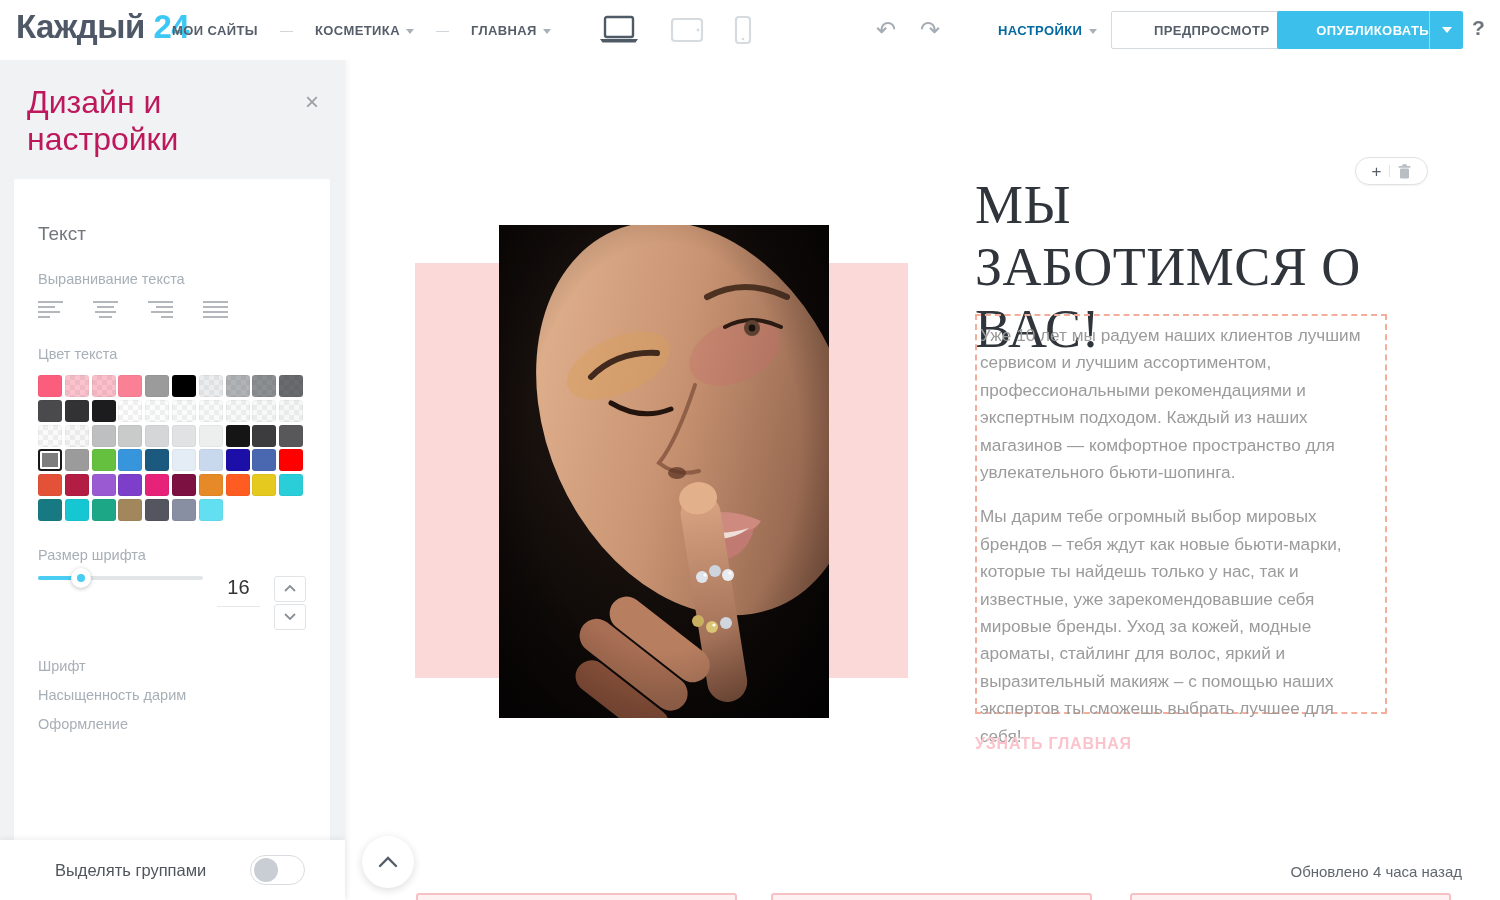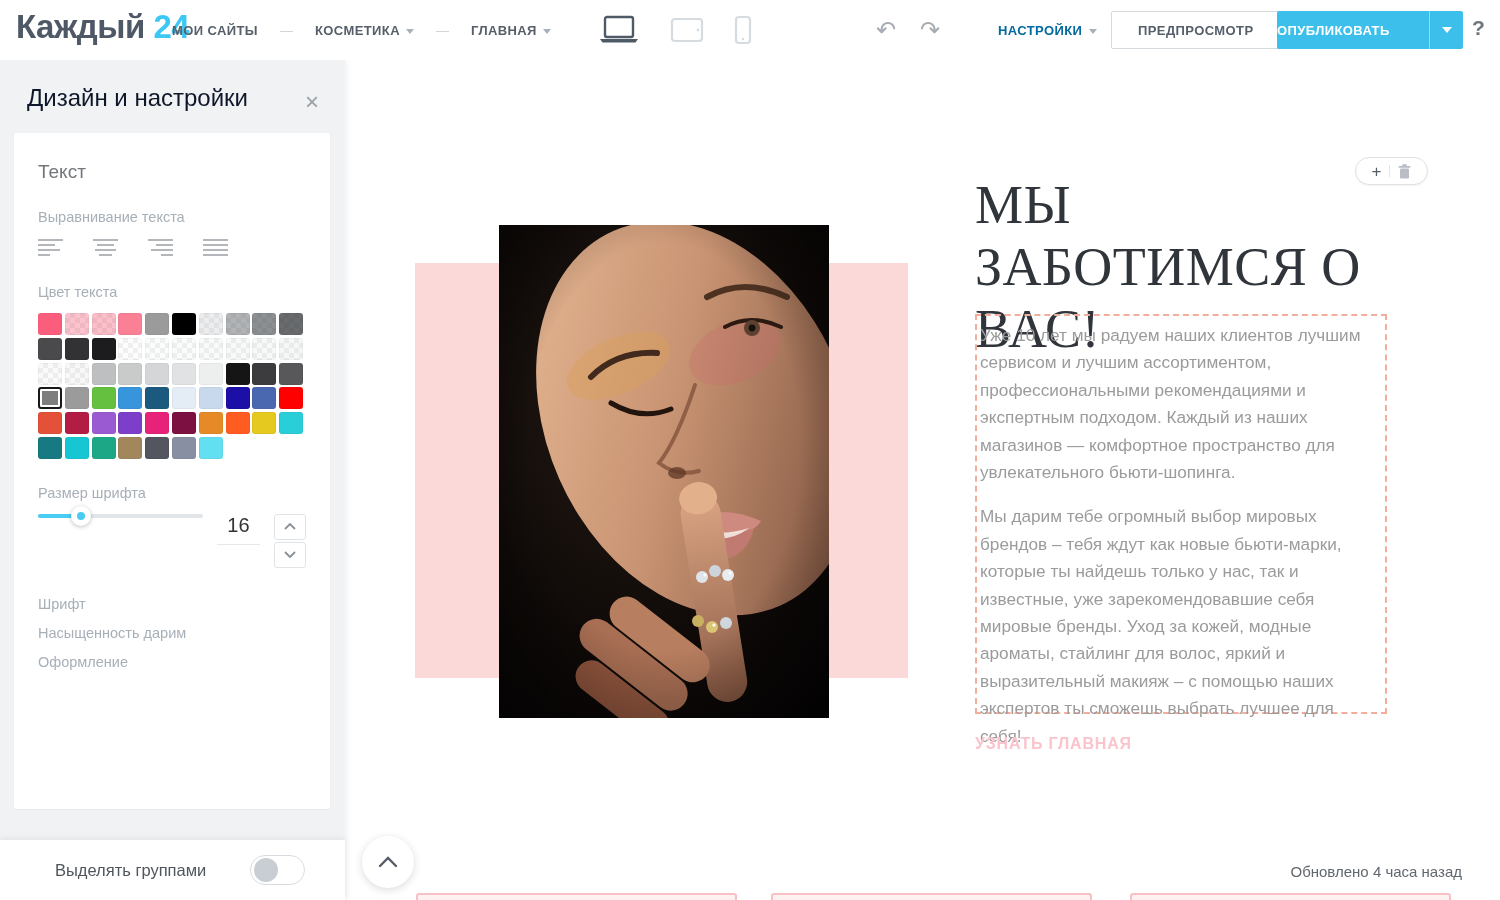--- a/index.html
+++ b/index.html
@@ -14,33 +14,33 @@
   .nav { position:absolute; left:172px; top:0; height:60px; display:flex; align-items:center; gap:22px; }
   .nav-item { font-size:13px; font-weight:700; color:#555e69; letter-spacing:.4px; cursor:pointer; display:flex; align-items:center; gap:6px; }
   .nav-sep { color:#ccd1d6; font-size:13px; }
   .caret { display:inline-block; width:0; height:0; border-left:4px solid transparent; border-right:4px solid transparent; border-top:5px solid #aab0b7; margin-top:2px; }
   .devices { position:absolute; left:598px; top:0; height:60px; display:flex; align-items:center; gap:30px; }
   .dev { cursor:pointer; display:flex; align-items:center; }
   .history { position:absolute; left:876px; top:0; height:60px; display:flex; align-items:center; gap:24px; }
   .hist-btn { font-size:24px; color:#a6acb3; cursor:pointer; line-height:1; }
   .settings { position:absolute; left:998px; top:0; height:60px; display:flex; align-items:center; gap:7px; cursor:pointer; }
   .settings span { font-size:13px; font-weight:700; color:#0369a1; letter-spacing:.4px; }
-  .btn-preview { position:absolute; left:1111px; top:11px; height:38px; padding:0 26px; background:#fff; border:1px solid #d5dadf; border-radius:2px; font-size:13px; font-weight:700; color:#555e69; letter-spacing:.4px; cursor:pointer; font-family:inherit; }
+  .btn-preview { position:absolute; left:1111px; top:11px; height:38px; padding:0 42px; background:#fff; border:1px solid #d5dadf; border-radius:2px; font-size:13px; font-weight:700; color:#555e69; letter-spacing:.4px; cursor:pointer; font-family:inherit; }
   .btn-publish { position:absolute; left:1277px; top:11px; height:38px; width:186px; background:#3cc0eb; border:none; border-radius:2px; color:#fff; font-size:13px; font-weight:700; letter-spacing:.4px; cursor:pointer; display:flex; align-items:center; font-family:inherit; }
-  .btn-publish .lbl { flex:1; text-align:left; }
+  .btn-publish .lbl { flex:1; text-align:right; }
   .btn-publish .drop { width:34px; height:38px; border-left:1px solid rgba(255,255,255,.45); display:flex; align-items:center; justify-content:center; }
   .btn-publish .drop i { width:0;height:0;border-left:5px solid transparent;border-right:5px solid transparent;border-top:6px solid #fff; }
   .help { position:absolute; left:1472px; top:16px; font-size:21px; font-weight:700; color:#6e757d; cursor:pointer; }
 
   
   .panel { position:absolute; left:0; top:60px; width:345px; height:840px; background:#f0f2f3; z-index:20; box-shadow:2px 0 6px rgba(0,0,0,.06); }
   .panel-head { position:relative; padding:24px 27px 0 27px; }
-  .panel-title { font-size:24px; font-weight:400; color:#0f172a; }
+  .panel-title { font-size:32px; font-weight:400; color:#be185d; }
   .panel-close { position:absolute; right:26px; top:30px; font-size:24px; color:#9aa0a6; cursor:pointer; line-height:1; }
-  .card { margin:21px 15px 0 14px; width:316px; height:676px; background:#fff; border-radius:2px; padding:28px 24px; overflow:hidden; box-shadow:0 1px 2px rgba(0,0,0,.04); }
+  .card { margin:21px 15px 0 14px; width:316px; height:676px; background:#fff; border-radius:2px; padding:44px 24px; overflow:hidden; box-shadow:0 1px 2px rgba(0,0,0,.04); }
   .sec-title { font-size:19px; color:#73777c; margin-bottom:26px; }
   .fld-label { font-size:14.5px; color:#a7afb7; margin-bottom:13px; }
   .align-row { display:flex; gap:30px; margin-bottom:24px; }
   .align-btn { cursor:pointer; }
   .grid { display:grid; grid-template-columns:repeat(10,24px); grid-auto-rows:22px; gap:2.8px; margin-bottom:26px; }
   .swatch { width:24px; height:22px; border-radius:3px; cursor:pointer; box-shadow:inset 0 0 0 1px rgba(0,0,0,.035); }
   .swatch.alpha { background-image:
       linear-gradient(45deg, rgba(0,0,0,.05) 25%, transparent 25%, transparent 75%, rgba(0,0,0,.05) 75%),
       linear-gradient(45deg, rgba(0,0,0,.05) 25%, transparent 25%, transparent 75%, rgba(0,0,0,.05) 75%);
     background-size:10px 10px; background-position:0 0,5px 5px; }

